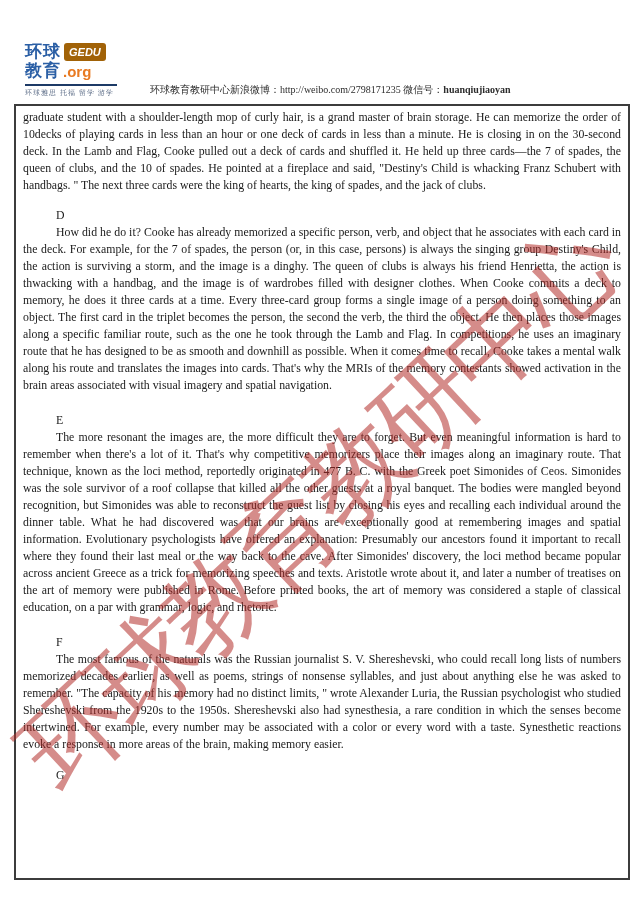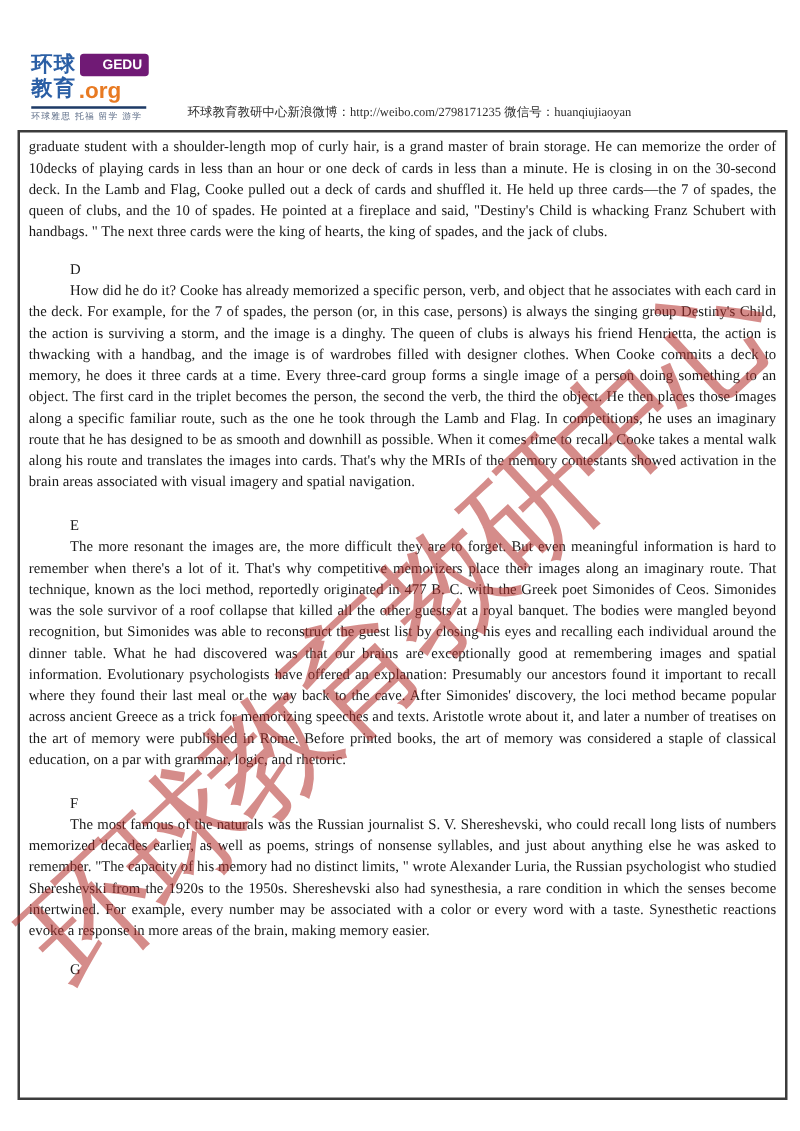--- a/index.html
+++ b/index.html
@@ -11,45 +11,45 @@
     font-family: "Liberation Serif", "DejaVu Serif", serif;
   }
   .page { position: absolute; inset: 0; }
 
   
   .logo {
     position: absolute; left: 25px; top: 42px; width: 100px;
     font-family: "Liberation Sans", "DejaVu Sans", sans-serif;
     line-height: 1;
   }
-  .lrow { display: flex; align-items: flex-start; }
+  .lrow { display: flex; align-items: center; }
   .cn {
     color: #2b5fa5; font-weight: bold; font-size: 17px;
     letter-spacing: 1px; line-height: 19px;
   }
   .badge {
-    background: #701a75; color: #ffffff; font-weight: bold;
-    font-size: 11px; padding: 4px 5px 3px 18px; border-radius: 3px;
-    margin-left: 3px; margin-top: 1px;
+    background: #a16207; color: #ffffff; font-weight: bold;
+    font-size: 11px; padding: 4px 5px 3px 5px; border-radius: 3px;
+    margin-left: 3px; margin-top: 1px; font-style: italic;
   }
   .org {
-    color: #e87a22; font-weight: bold; font-size: 18px;
+    color: #e87a22; font-weight: bold; font-size: 15px;
     margin-left: 2px; margin-top: 2px;
   }
   .lrule { height: 2px; background: #1d3a66; width: 92px; margin-top: 4px; }
   .ltag {
     margin-top: 3px; font-size: 7px; color: #5e6e88;
     letter-spacing: 1px; white-space: nowrap;
   }
 
   .header-info {
     position: absolute; left: 150px; top: 83px; width: 470px;
     font-size: 10px; color: #2c2c2c; white-space: nowrap;
   }
-  .header-info b { font-weight: normal; }
+  .header-info b { font-weight: bold; }
 
   
   .textbox {
     position: absolute; left: 14px; top: 104px;
     width: 598px; height: 764px;
     border: 2px solid #3c3c3c;
     padding: 3px 7px 5px 7px;
     overflow: hidden;
     font-size: 11.8px; line-height: 17px; color: #1a1a1a;
     text-align: justify;

